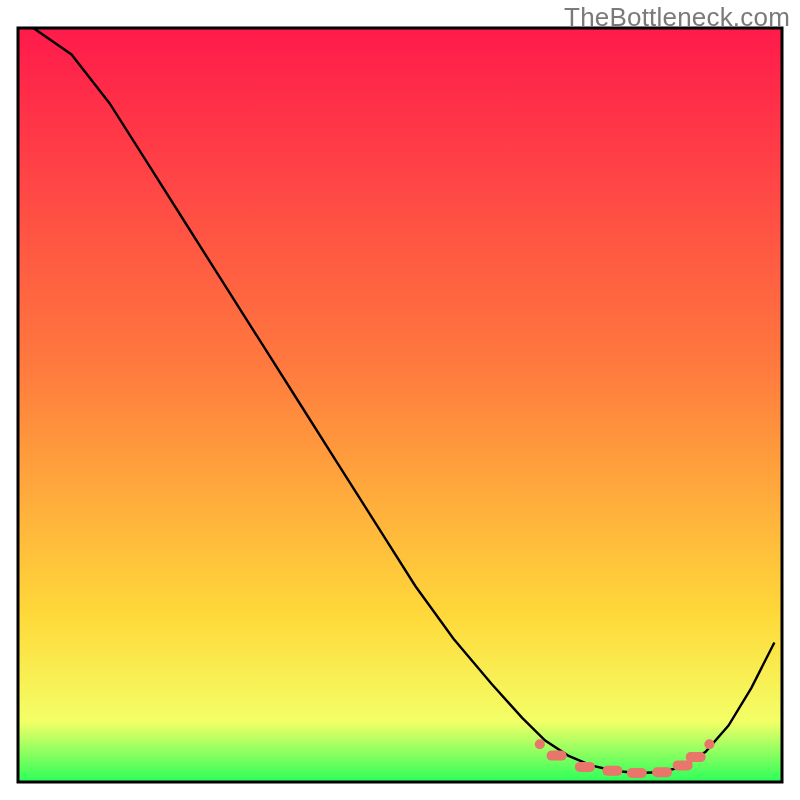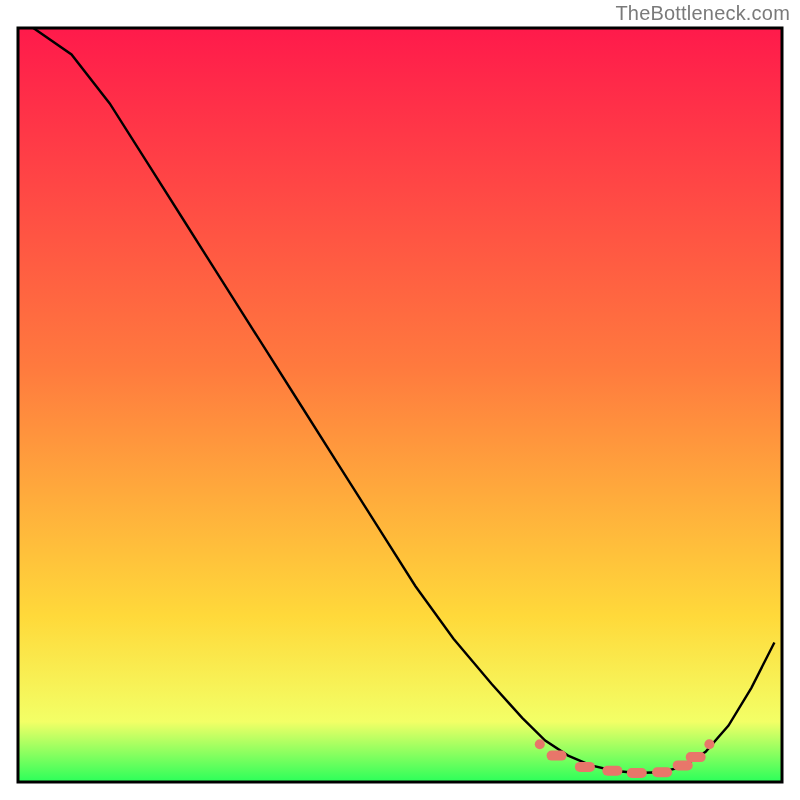--- a/index.html
+++ b/index.html
@@ -13,21 +13,21 @@
   .chart-wrap {
     position: relative;
     width: 800px;
     height: 800px;
   }
   .attribution {
     position: absolute;
     top: 2px;
     right: 10px;
     font-family: Arial, Helvetica, sans-serif;
-    font-size: 20px;
+    font-size: 26px;
     color: #7a7a7a;
     letter-spacing: 0.2px;
     user-select: none;
   }
   svg.plot {
     position: absolute;
     left: 0;
     top: 0;
     width: 800px;
     height: 800px;

